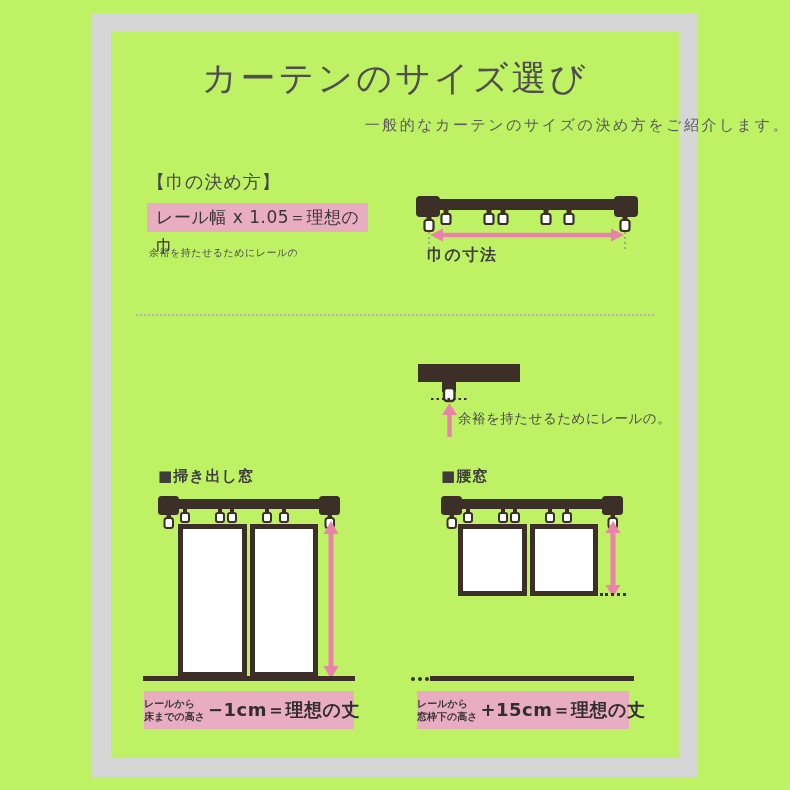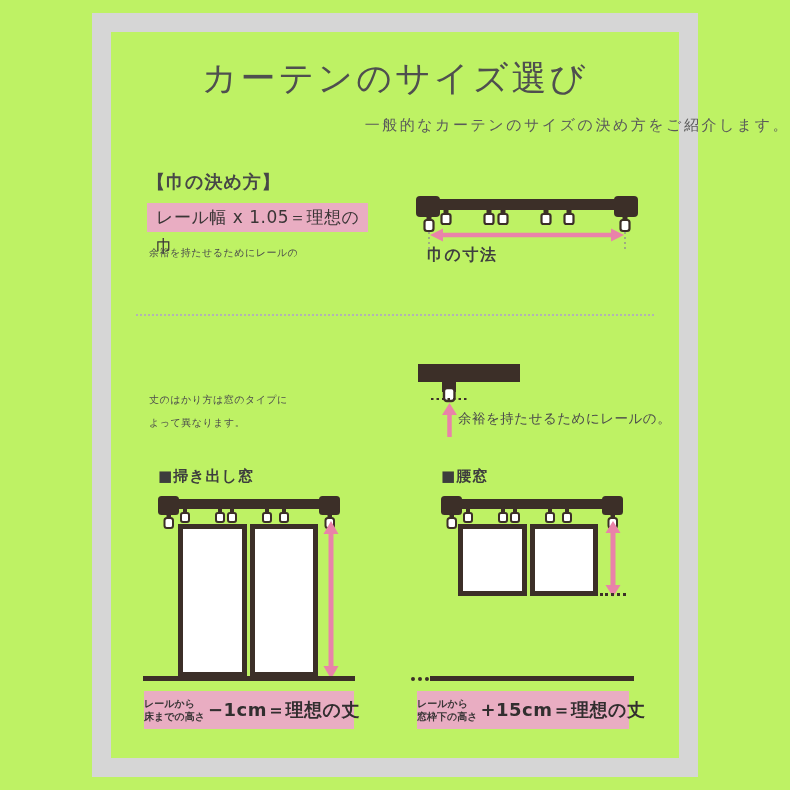--- a/index.html
+++ b/index.html
@@ -6,21 +6,21 @@
   .page{position:relative;width:790px;height:790px;background:#bef264;overflow:hidden;
         font-family:"DejaVu Sans","Liberation Sans",sans-serif;color:#4b4b4b;}
   .frame{position:absolute;left:92px;top:13px;width:606px;height:764px;
          border:19px solid #d6d6d6;box-sizing:border-box;}
   .abs{position:absolute;}
   .page-title{left:0;top:55px;width:790px;text-align:center;
         font-family:"DejaVu Serif","Liberation Serif",serif;
         font-size:35px;letter-spacing:3px;color:#4f4f4f;font-weight:500;}
   .page-subtitle{left:0;top:116px;width:790px;text-align:right;
         font-size:15px;letter-spacing:2.5px;color:#5a5a5a;font-weight:500;}
-  .sec-heading{font-size:18px;letter-spacing:1px;color:#474747;font-weight:700;line-height:24px;}
+  .sec-heading{font-size:18px;letter-spacing:1px;color:#474747;font-weight:400;line-height:24px;}
   .body-text{font-size:10px;line-height:23px;letter-spacing:0.5px;color:#4c4c4c;}
   .formula-chip{left:147px;top:203px;width:221px;height:29px;background:#e9adc2;
         font-size:17px;font-weight:400;color:#3a3536;line-height:29px;
         padding-left:9px;letter-spacing:0.5px;box-sizing:border-box;}
   .rail-caption{left:427px;top:245px;width:200px;text-align:left;
         font-size:16px;font-weight:700;color:#3f3f3f;letter-spacing:1.5px;}
   .divider{left:136px;top:314px;width:518px;height:0;border-top:2px dotted #b3b3b3;}
   .measure-note{left:458px;top:410px;font-size:13.5px;color:#4c4c4c;letter-spacing:0.5px;}
   .window-label{font-size:15px;font-weight:600;color:#3d3d3d;letter-spacing:1px;line-height:20px;}
   .window{display:flex;gap:3px;}
@@ -78,24 +78,20 @@
       <line x1="26" y1="41" x2="200" y2="41" stroke="#e983a9" stroke-width="4.5"></line>
       <polygon points="16,41 29,34.5 29,47.5" fill="#e983a9"></polygon>
       <polygon points="210,41 197,34.5 197,47.5" fill="#e983a9"></polygon>
     </g>
   </svg>
   <div class="abs rail-caption">巾の寸法</div>
 
   <div class="abs divider"></div>
 
 
-  <div class="abs body-text" style="left:149px;top:388px;">
-    <div>丈のはかり方は窓のタイプに</div>
-    <div>よって異なります。</div>
-  </div>
 
   <svg class="abs" style="left:417px;top:362px;" width="110" height="76" viewBox="0 0 110 76">
     <rect x="1" y="2" width="102" height="18" fill="#3c2f28"></rect>
     <rect x="25" y="20" width="14" height="10" fill="#3c2f28"></rect>
     <rect x="27" y="26" width="10.5" height="13" rx="3" fill="#fff" stroke="#3c2f28" stroke-width="2.4"></rect>
     <line x1="14" y1="37" x2="50" y2="37" stroke="#3c2f28" stroke-width="2" stroke-dasharray="2.5 3"></line>
     <g>
       <polygon points="32.5,41 40,53 25,53" fill="#e983a9"></polygon>
       <line x1="32.5" y1="51" x2="32.5" y2="75" stroke="#e983a9" stroke-width="4.5"></line>
     </g>

